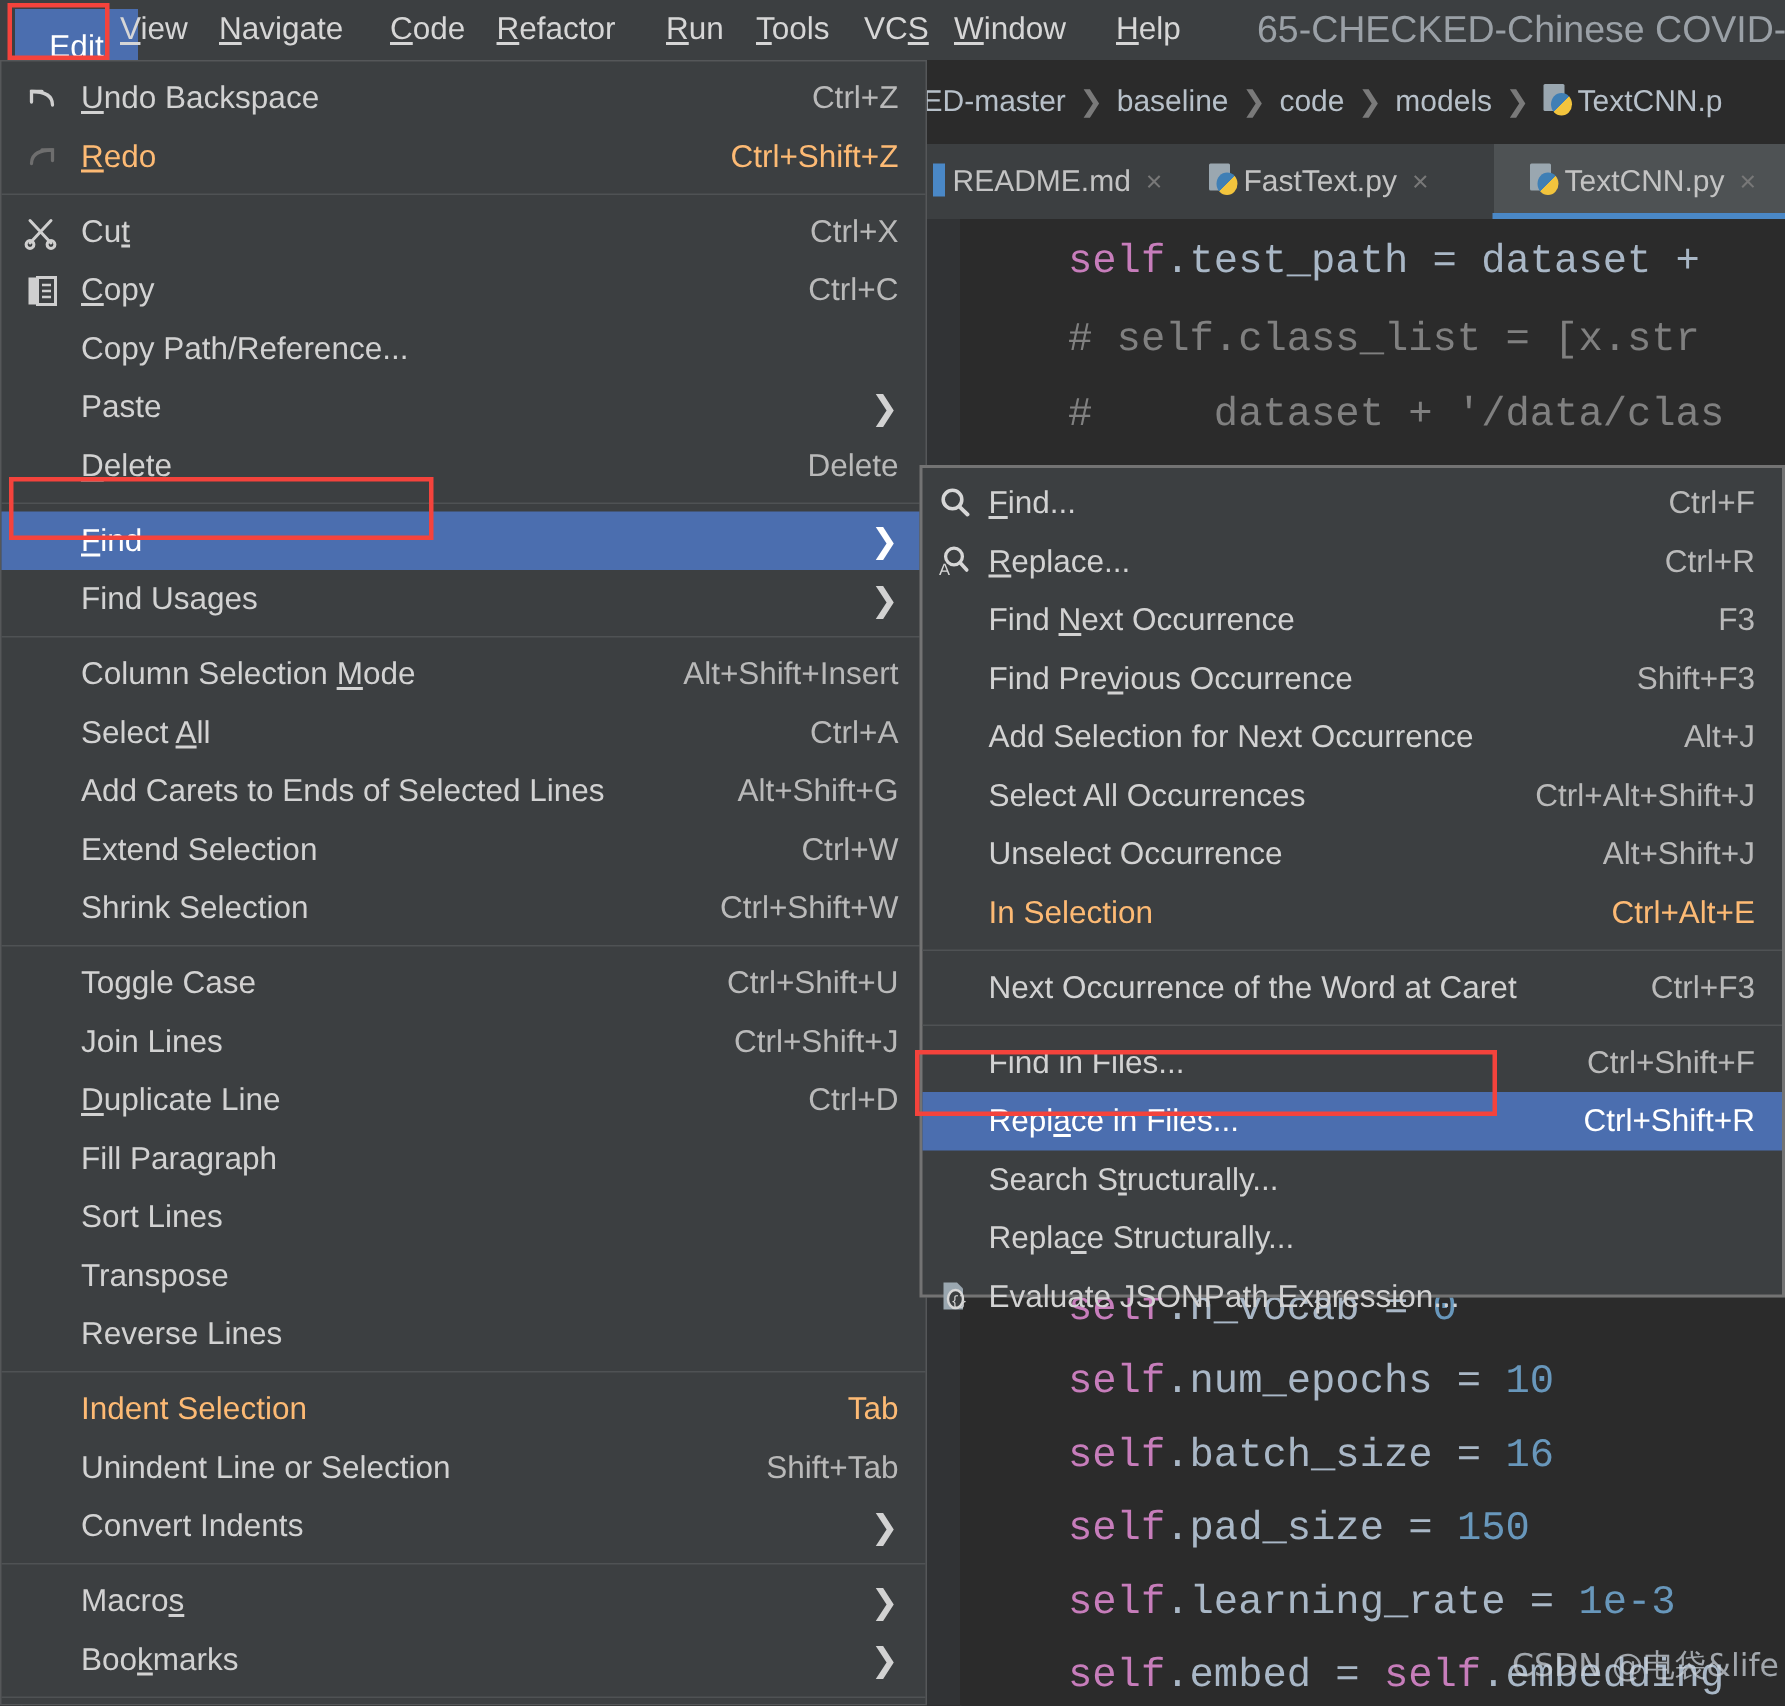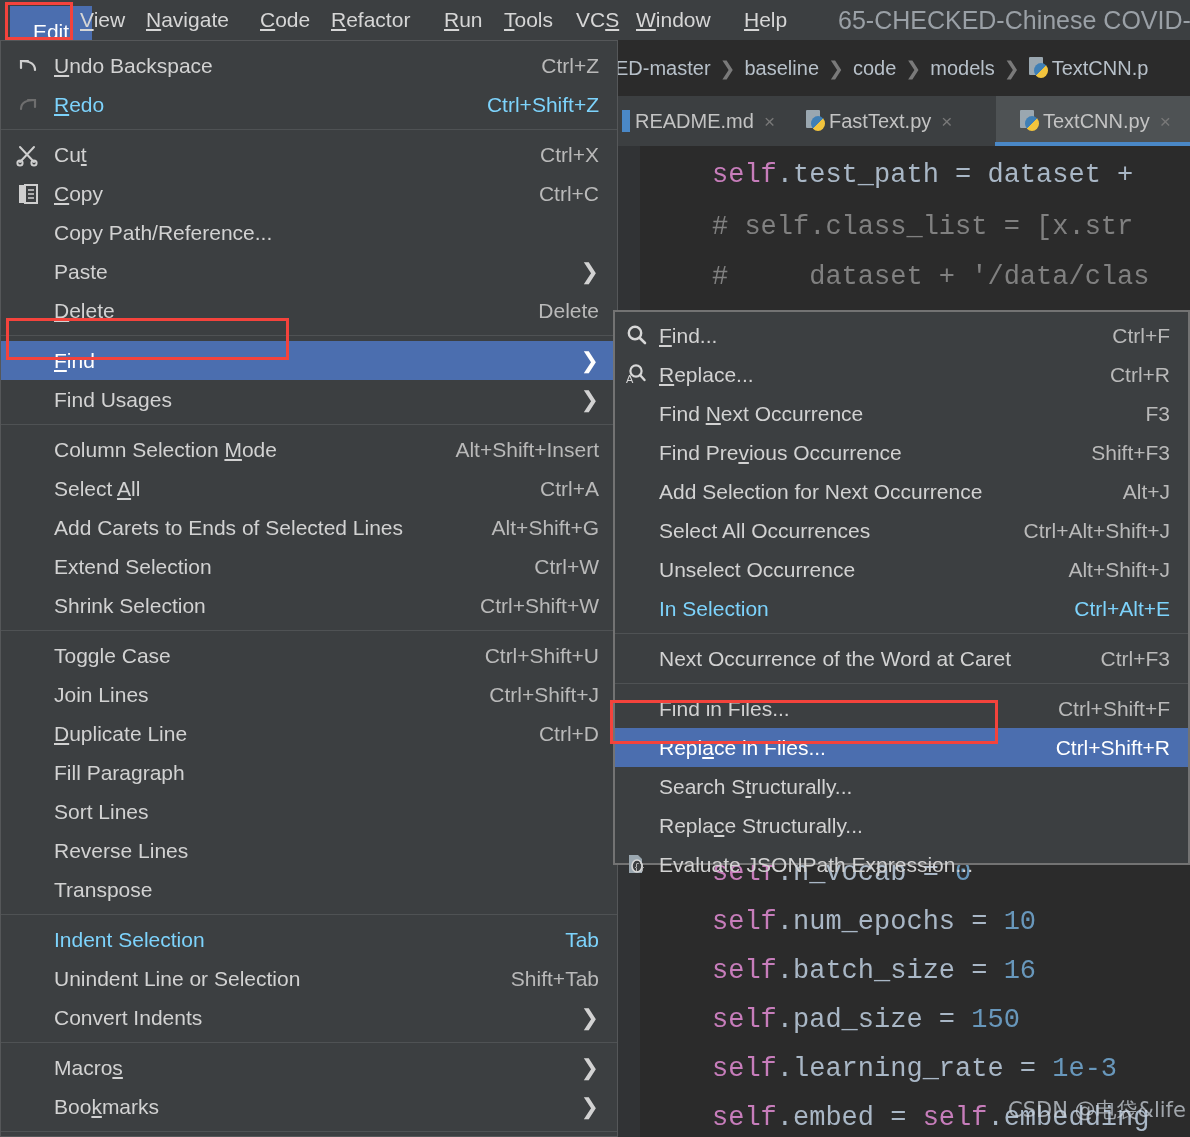--- a/index.html
+++ b/index.html
@@ -58,21 +58,21 @@
   
   #edit-menu{
     left:0;top:40px;width:618px;height:1097px;background:#3c3f41;
     border:1px solid #555759;box-sizing:border-box;
   }
   .mi{position:relative;height:39px;line-height:39px;font-size:21px;color:#d2d2d2;}
   .mi .lbl{position:absolute;left:53px;top:0;white-space:nowrap;}
   .mi .acc{position:absolute;right:18px;top:0;color:#b9b9b9;white-space:nowrap;}
   .mi .arrow{position:absolute;right:18px;top:0;color:#d2d2d2;font-size:22px;}
   .mi .ico{position:absolute;left:14px;top:8px;width:26px;height:24px;}
-  .mi.dim .lbl,.mi.dim .acc{color:#7dd3fc;}
+  .mi.dim .lbl,.mi.dim .acc{color:#fdba74;}
   .mi.sel{background:#4b6eaf;}
   .mi.sel .lbl,.mi.sel .acc,.mi.sel .arrow{color:#ffffff;}
   .msep{height:1px;background:#4f5254;margin:5px 0;}
 
   
   #find-submenu{
     left:613px;top:310px;width:577px;height:555px;background:#3c3f41;
     border:2px solid #737373;box-sizing:border-box;
   }
   #find-submenu .mi .lbl{left:44px;}
@@ -251,24 +251,24 @@
     <span class="lbl"><u>D</u>uplicate Line</span>
     <span class="acc">Ctrl+D</span>
   </div>
   <div class="mi">
     <span class="lbl">Fill Paragraph</span>
   </div>
   <div class="mi">
     <span class="lbl">Sort Lines</span>
   </div>
   <div class="mi">
+    <span class="lbl">Transpose</span>
+  </div>
+  <div class="mi">
     <span class="lbl">Reverse Lines</span>
-  </div>
-  <div class="mi">
-    <span class="lbl">Transpose</span>
   </div>
 
   <div class="msep"></div>
 
   <div class="mi dim">
     <span class="lbl">Indent Selection</span>
     <span class="acc">Tab</span>
   </div>
   <div class="mi">
     <span class="lbl">Unindent Line or Selection</span>

